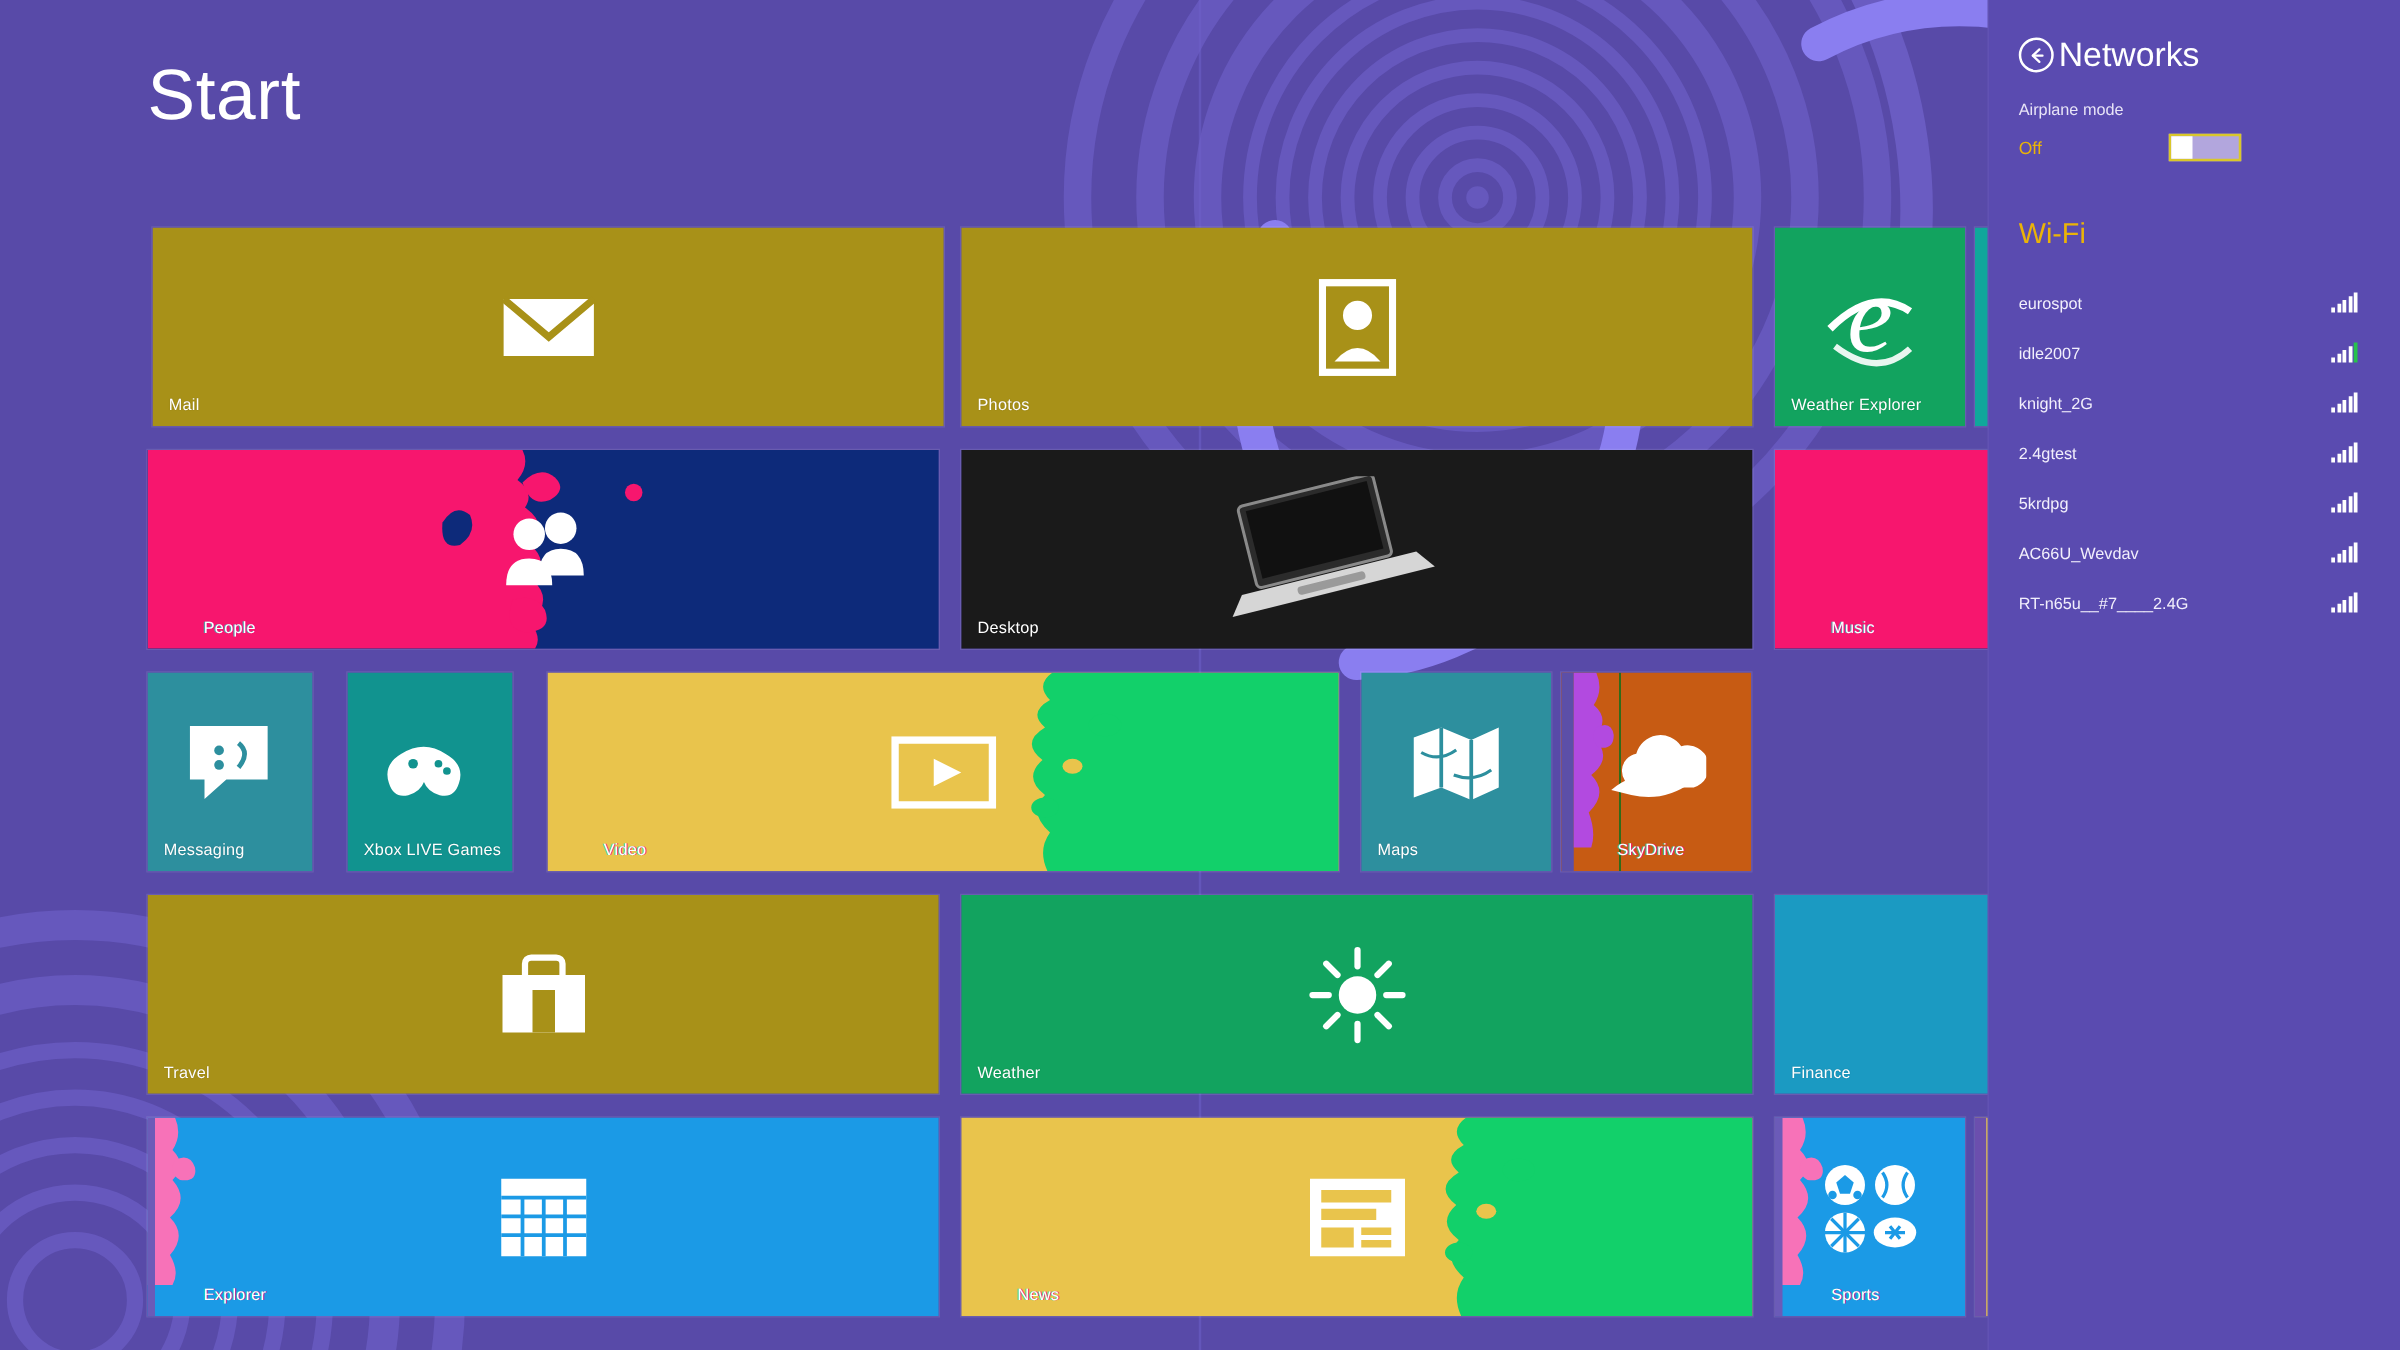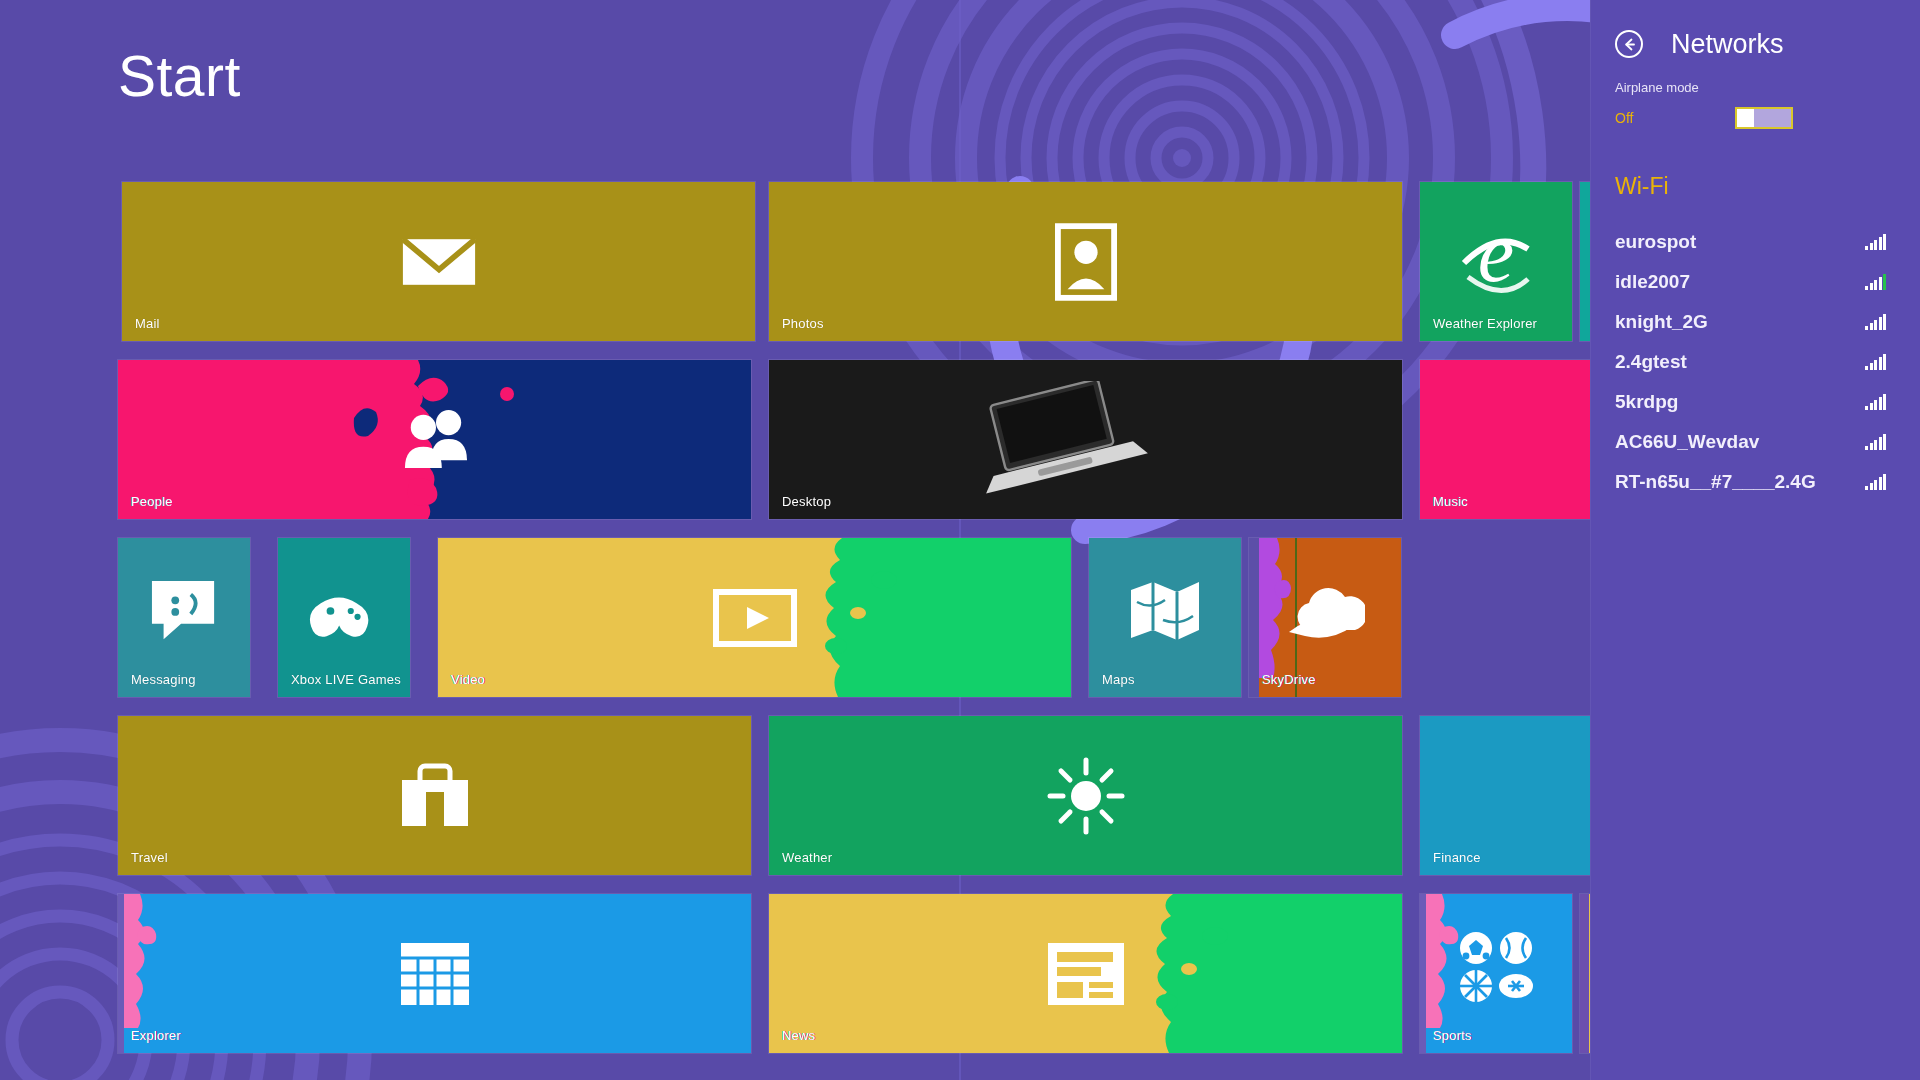--- a/index.html
+++ b/index.html
@@ -35,38 +35,38 @@
   }
   .tile.wide  { width:633px; }
   .tile.small { width:132px; }
   .tile.med   { width:152px; }
   .tile-label {
     position:absolute; left:13px; bottom:10px;
     font-size:13px; color:#ffffff; font-weight:400;
     letter-spacing:.2px; z-index:9;
     text-shadow:0 0 1px rgba(0,0,0,.25);
   }
-  .tile-label.glitch { text-shadow:1px 0 0 rgba(255,0,128,.65), -1px 0 0 rgba(0,230,200,.65); }
+  .tile-label.glitch { text-shadow:1px 0 0 rgba(255,0,128,.65), -1px 0 0 rgba(0,230,200,.65);margin-left:32px; }
   .tile-icon {
     position:absolute; left:0; top:0; right:0; bottom:0;
     display:flex; align-items:center; justify-content:center;
     z-index:5; pointer-events:none;
   }
   .tile-icon.offset { padding-bottom:14px; }
   .tile-bg { position:absolute; inset:0; z-index:1; }
 
   
   #networks-panel {
     position:absolute; right:0; top:0;
     width:330px; height:1080px;
     background:#5a4bb0; z-index:5;
     border-left:1px solid rgba(255,255,255,0.06);
   }
   #networks-header {
-    display:flex; align-items:center; gap:28px;
+    display:flex; align-items:center; gap:4px;
     padding:30px 0 0 24px;
   }
   #back-circle {
     width:28px; height:28px; border-radius:50%;
     border:2px solid #ffffff; display:flex;
     align-items:center; justify-content:center; flex:none;
   }
   #networks-title { font-size:27px; font-weight:300; color:#fff; line-height:1; }
   #airplane-block { padding:22px 24px 0 24px; }
   #airplane-label { font-size:13px; color:#e8e4f7; margin-bottom:12px; }
@@ -79,21 +79,21 @@
   #toggle-knob { width:17px; height:100%; background:#ffffff; }
   #wifi-heading {
     padding:44px 0 0 24px; font-size:23px;
     font-weight:300; color:#eab308;
   }
   #network-list { margin-top:22px; }
   .network-row {
     display:flex; align-items:center; justify-content:space-between;
     padding:0 34px 0 24px; height:40px;
   }
-  .network-name { font-size:19px; color:#f2effc; white-space:nowrap;font-weight:bold; }
+  .network-name { font-size:13px; color:#f2effc; white-space:nowrap; }
   .bars { display:flex; align-items:flex-end; gap:1.5px; height:15px; }
   .bars i { display:block; width:3px; background:#ffffff; }
   .bars i.b1 { height:4px; }
   .bars i.b2 { height:7px; }
   .bars i.b3 { height:10px; }
   .bars i.b4 { height:13px; }
   .bars i.b5 { height:16px; }
   .bars i.green { background:#27c24c; }
 </style>
 </head>

